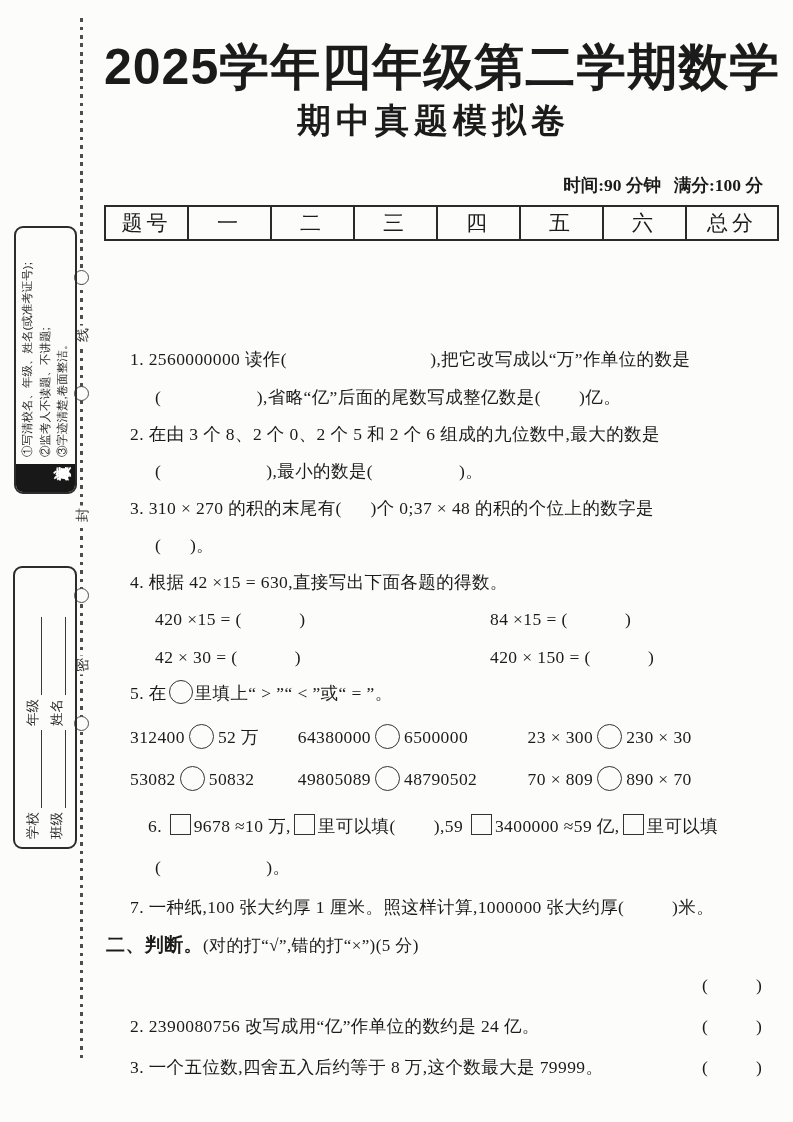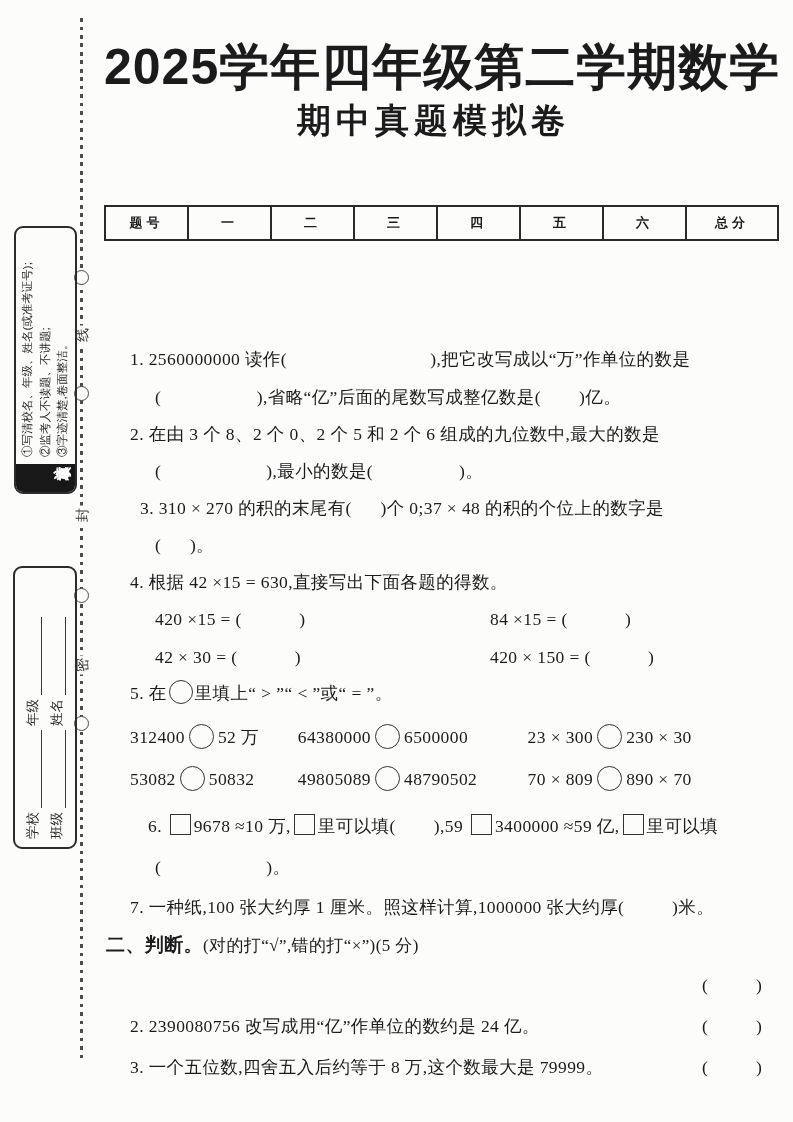--- a/index.html
+++ b/index.html
@@ -47,22 +47,22 @@
     font-family:"Liberation Sans","DejaVu Sans",sans-serif;}
   .title2{position:absolute;left:104px;top:98px;width:659px;text-align:center;
     font-size:34px;font-weight:900;letter-spacing:5px;
     font-family:"Liberation Sans","DejaVu Sans",sans-serif;}
   .info-line{position:absolute;left:363px;top:173px;width:400px;text-align:right;
     font-size:17.5px;font-weight:600;}
 
   
   .score-table{position:absolute;left:104px;top:205px;border-collapse:collapse;
     table-layout:fixed;font-family:"Liberation Sans",sans-serif;}
-  .score-table td{border:2px solid #2a2a2a;text-align:center;font-size:13px;
-    font-weight:bold;letter-spacing:4px;padding:0;}
+  .score-table td{border:2px solid #2a2a2a;text-align:center;font-size:21px;
+    font-weight:normal;letter-spacing:4px;padding:0;}
   .score-table tr:first-child td{height:31px;}
   .score-table tr:last-child td{height:32px;}
 
   
   .line{position:absolute;font-size:17.5px;letter-spacing:0.4px;line-height:26px;}
   .heading-b{font-family:"Liberation Sans",sans-serif;font-weight:bold;font-size:19px;}
   .heading-n{font-size:17px;}
   .q4c{display:inline-block;width:335px;}
   .q5col1{display:inline-block;width:163px;}
   .q5col2{display:inline-block;width:225px;}
@@ -109,20 +109,21 @@
         <span data-bind="sidebar.fields.clazz">班级</span>
           <span class="f-line"></span>
         <span data-bind="sidebar.fields.name">姓名</span>
           <span class="f-line"></span>
       </div>
     </div>
   </div>
 
   <div class="title1" data-bind="page.title_line1">2025学年四年级第二学期数学</div>
   <div class="title2" data-bind="page.title_line2">期中真题模拟卷</div>
+  <div class="info-line" data-bind="page.info">时间:90 分钟   满分:100 分</div>
 
   <table class="score-table">
     <tbody>
         <tr>
       <td style="width:81px" data-bind="score_table.headers.0">题号</td>
       <td style="width:81px" data-bind="score_table.headers.1">一</td>
       <td style="width:81px" data-bind="score_table.headers.2">二</td>
       <td style="width:81px" data-bind="score_table.headers.3">三</td>
       <td style="width:81px" data-bind="score_table.headers.4">四</td>
       <td style="width:81px" data-bind="score_table.headers.5">五</td>
@@ -132,21 +133,21 @@
   </tbody>
     </table>
 
 
   <div class="line" style="left:130px;top:346px" data-bind="section1.q1.l1">1. 2560000000 读作(                              ),把它改写成以“万”作单位的数是</div>
   <div class="line" style="left:155px;top:384px" data-bind="section1.q1.l2">(                    ),省略“亿”后面的尾数写成整亿数是(        )亿。</div>
 
   <div class="line" style="left:130px;top:421px" data-bind="section1.q2.l1">2. 在由 3 个 8、2 个 0、2 个 5 和 2 个 6 组成的九位数中,最大的数是</div>
   <div class="line" style="left:155px;top:458px" data-bind="section1.q2.l2">(                      ),最小的数是(                  )。</div>
 
-  <div class="line" style="left:140px;top:495px" data-bind="section1.q3.l1">3. 310 × 270 的积的末尾有(      )个 0;37 × 48 的积的个位上的数字是</div>
+  <div class="line" style="left:130px;top:495px" data-bind="section1.q3.l1">3. 310 × 270 的积的末尾有(      )个 0;37 × 48 的积的个位上的数字是</div>
   <div class="line" style="left:155px;top:532px" data-bind="section1.q3.l2">(      )。</div>
 
   <div class="line" style="left:130px;top:569px" data-bind="section1.q4.l1">4. 根据 42 ×15 = 630,直接写出下面各题的得数。</div>
   <div class="line" style="left:155px;top:606px">
     <span class="q4c" data-bind="section1.q4.items.0.0">420 ×15 = (            )</span><span data-bind="section1.q4.items.0.1">84 ×15 = (            )</span>
   </div>
   <div class="line" style="left:155px;top:644px">
     <span class="q4c" data-bind="section1.q4.items.1.0">42 × 30 = (            )</span><span data-bind="section1.q4.items.1.1">420 × 150 = (            )</span>
   </div>
 

